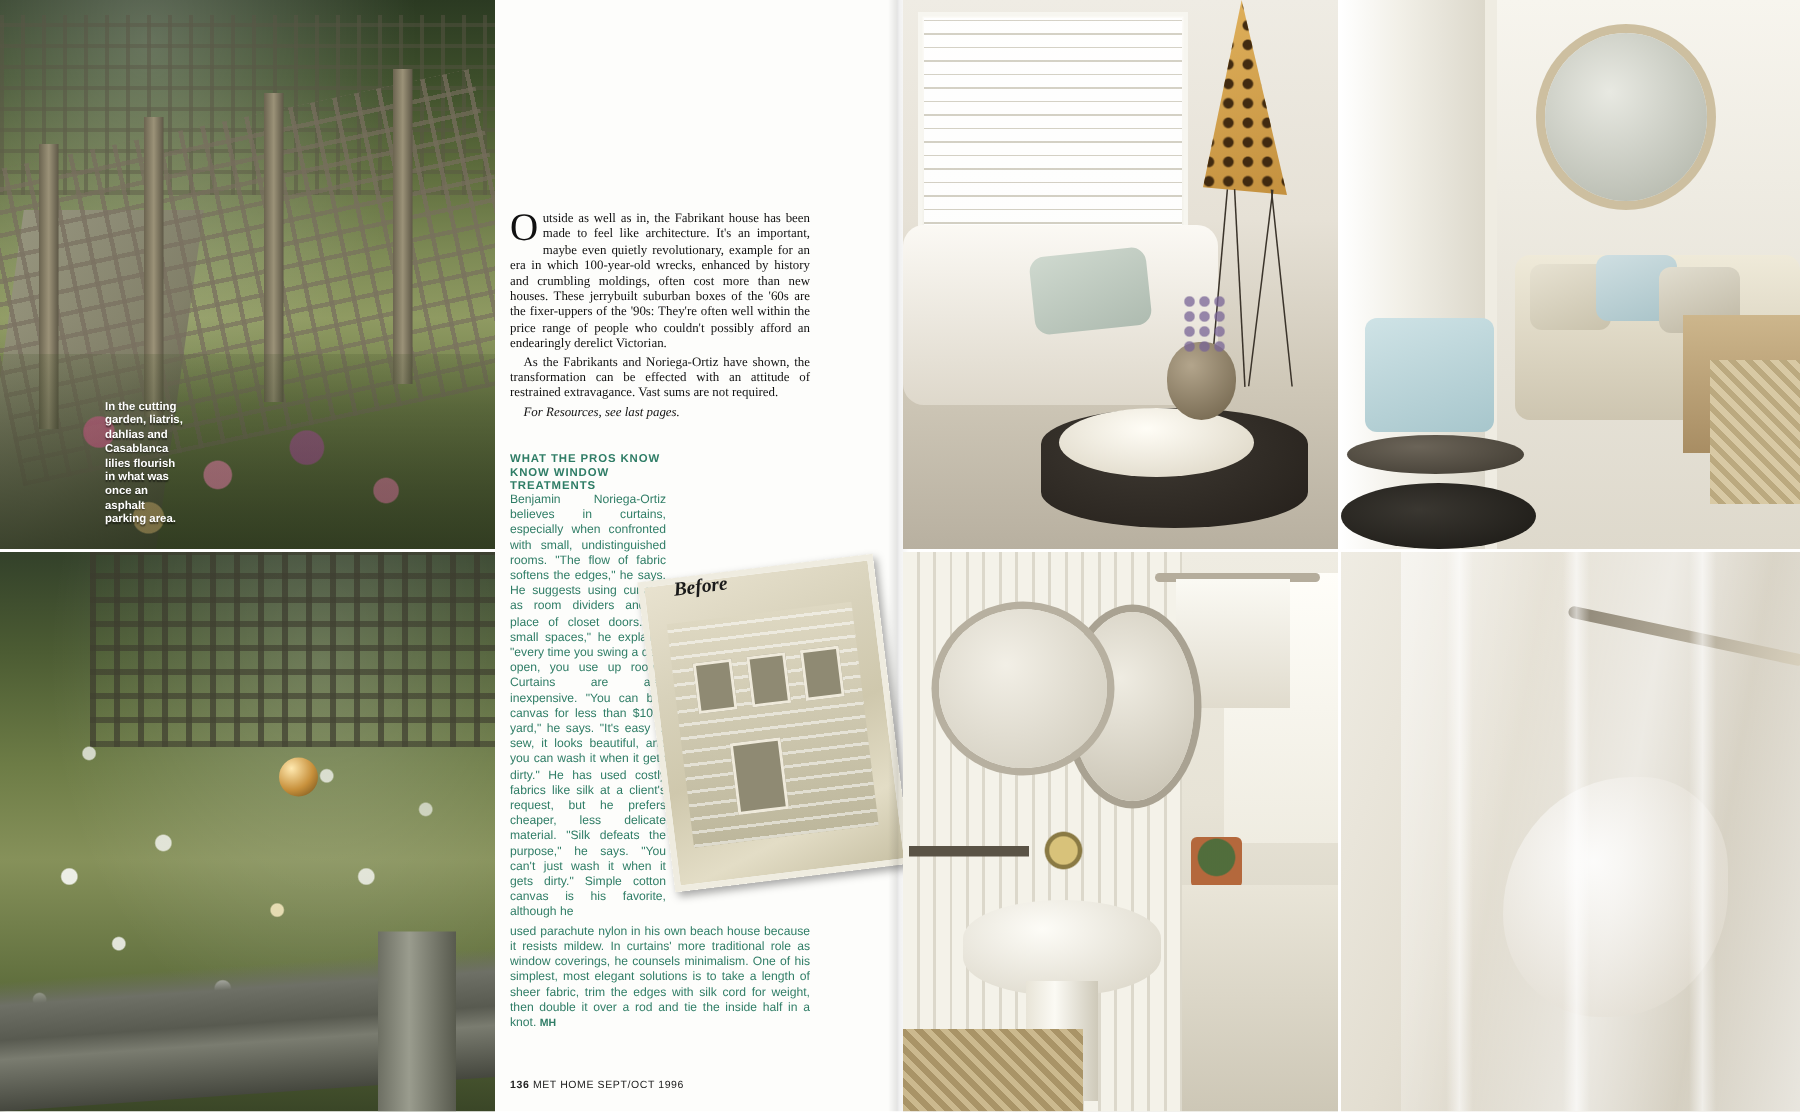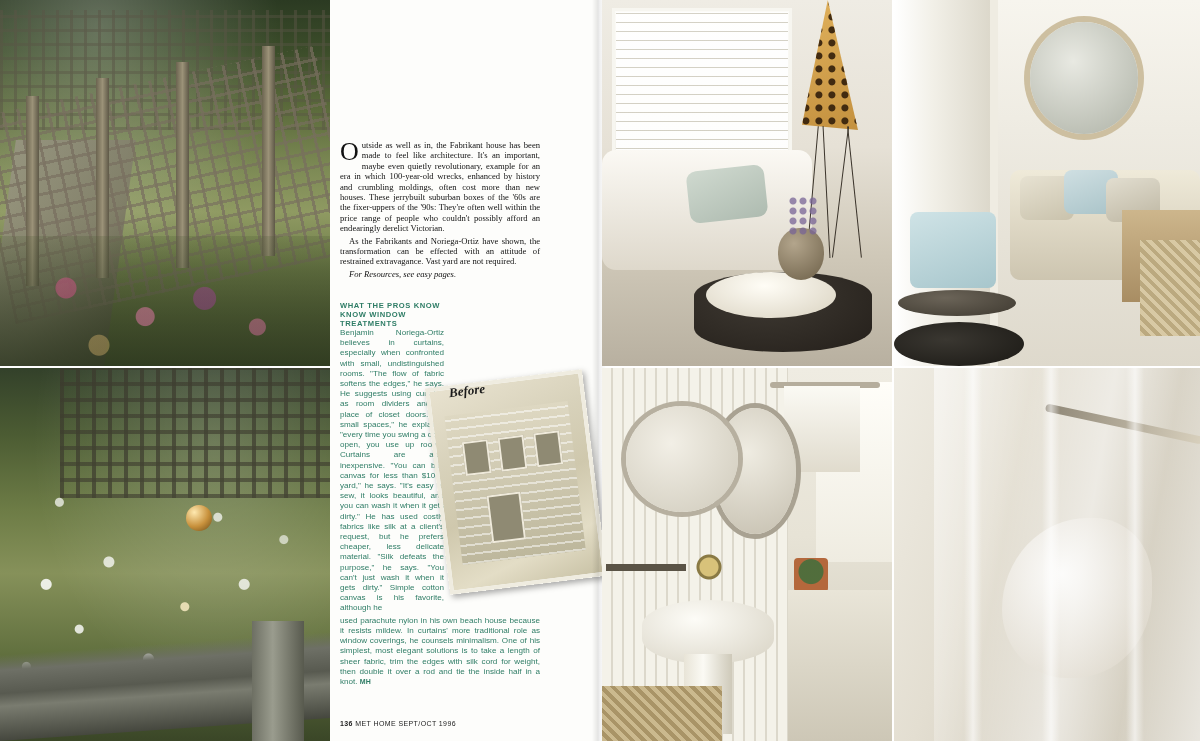--- a/index.html
+++ b/index.html
@@ -210,36 +210,37 @@
 
   <div class="photo" id="photo-garden-fence">
     <div class="path"></div>
     <div class="fence2"></div>
     <div class="fence"></div>
     <div class="post" style="left:26px;top:96px;height:190px;"></div>
     <div class="post" style="left:96px;top:78px;height:200px;"></div>
     <div class="post" style="left:176px;top:62px;height:206px;"></div>
     <div class="post" style="left:262px;top:46px;height:210px;"></div>
     <div class="bed"></div>
+    <div class="caption" id="caption-cutting-garden">In the cutting garden, liatris, dahlias and Casablanca lilies flourish in what was once an asphalt parking area.</div>
   </div>
 
   <div class="photo" id="photo-garden-border">
     <div class="lattice"></div>
     <div class="blooms"></div>
     <div class="gazing-ball" style="left:186px;top:137px;"></div>
     <div class="rail"></div>
     <div class="post2"></div>
   </div>
 
   <div id="text-column">
 
     <div id="article-body">
       <p class="dropcap-para"><span class="dropcap">O</span><span>utside as well as in, the Fabrikant house has been made to feel like architecture. It's an important, maybe even quietly revolutionary, example for an era in which 100-year-old wrecks, enhanced by history and crumbling moldings, often cost more than new houses. These jerrybuilt suburban boxes of the '60s are the fixer-uppers of the '90s: They're often well within the price range of people who couldn't possibly afford an endearingly derelict Victorian.</span></p>
-      <p class="indent">As the Fabrikants and Noriega-Ortiz have shown, the transformation can be effected with an attitude of restrained extravagance. Vast yard are not required.</p>
-      <p class="italic indent">For Resources, see easy pages.</p>
+      <p class="indent">As the Fabrikants and Noriega-Ortiz have shown, the transformation can be effected with an attitude of restrained extravagance. Vast sums are not required.</p>
+      <p class="italic indent">For Resources, see last pages.</p>
     </div>
 
     <div id="pros-block">
       <div id="pros-narrow">
         <div class="head">WHAT THE PROS KNOW KNOW WINDOW TREATMENTS</div>
         <p>Benjamin Noriega-Ortiz believes in curtains, especially when confronted with small, undistinguished rooms. "The flow of fabric softens the edges," he says. He suggests using curtains as room dividers and in place of closet doors. "In small spaces," he explains, "every time you swing a door open, you use up room." Curtains are also inexpensive. "You can buy canvas for less than $10 a yard," he says. "It's easy to sew, it looks beautiful, and you can wash it when it gets dirty." He has used costly fabrics like silk at a client's request, but he prefers cheaper, less delicate material. "Silk defeats the purpose," he says. "You can't just wash it when it gets dirty." Simple cotton canvas is his favorite, although he</p>
       </div>
       <div id="pros-wide" style="margin-top:2px;">
         <p><span>used parachute nylon in his own beach house because it resists mildew. In curtains' more traditional role as window coverings, he counsels minimalism. One of his simplest, most elegant solutions is to take a length of sheer fabric, trim the edges with silk cord for weight, then double it over a rod and tie the inside half in a knot.</span> <span id="endmark">MH</span></p>
       </div>

